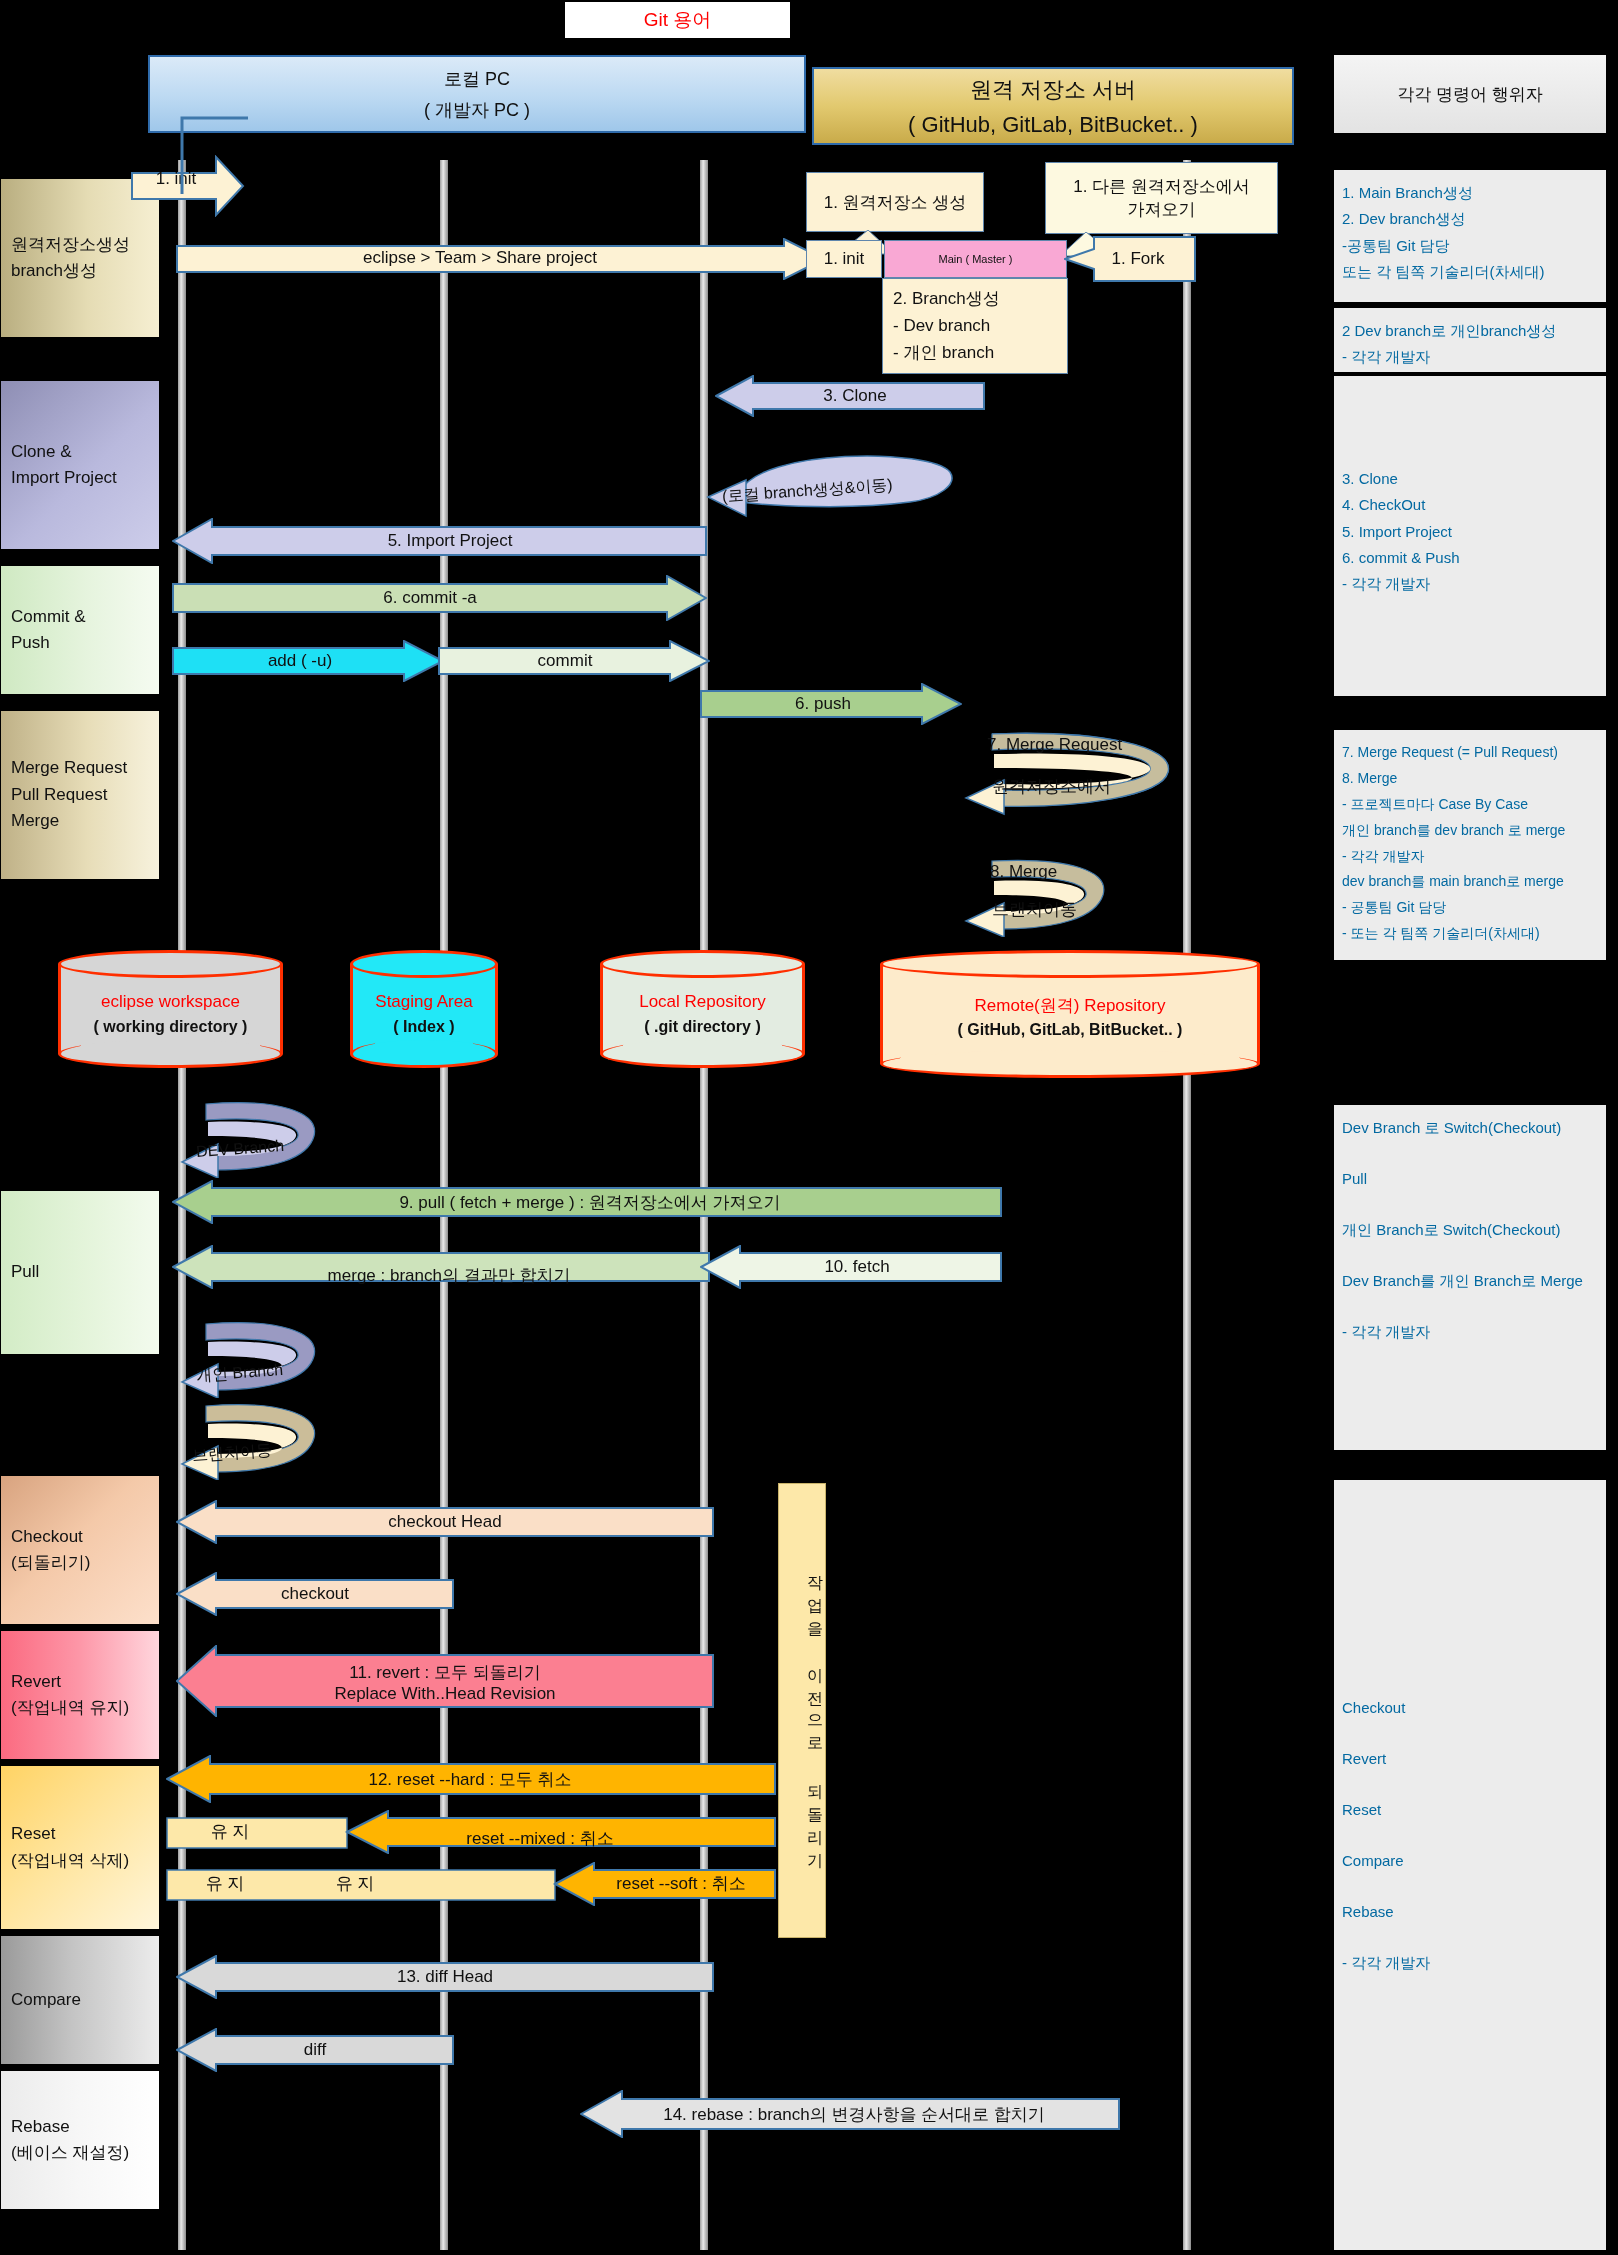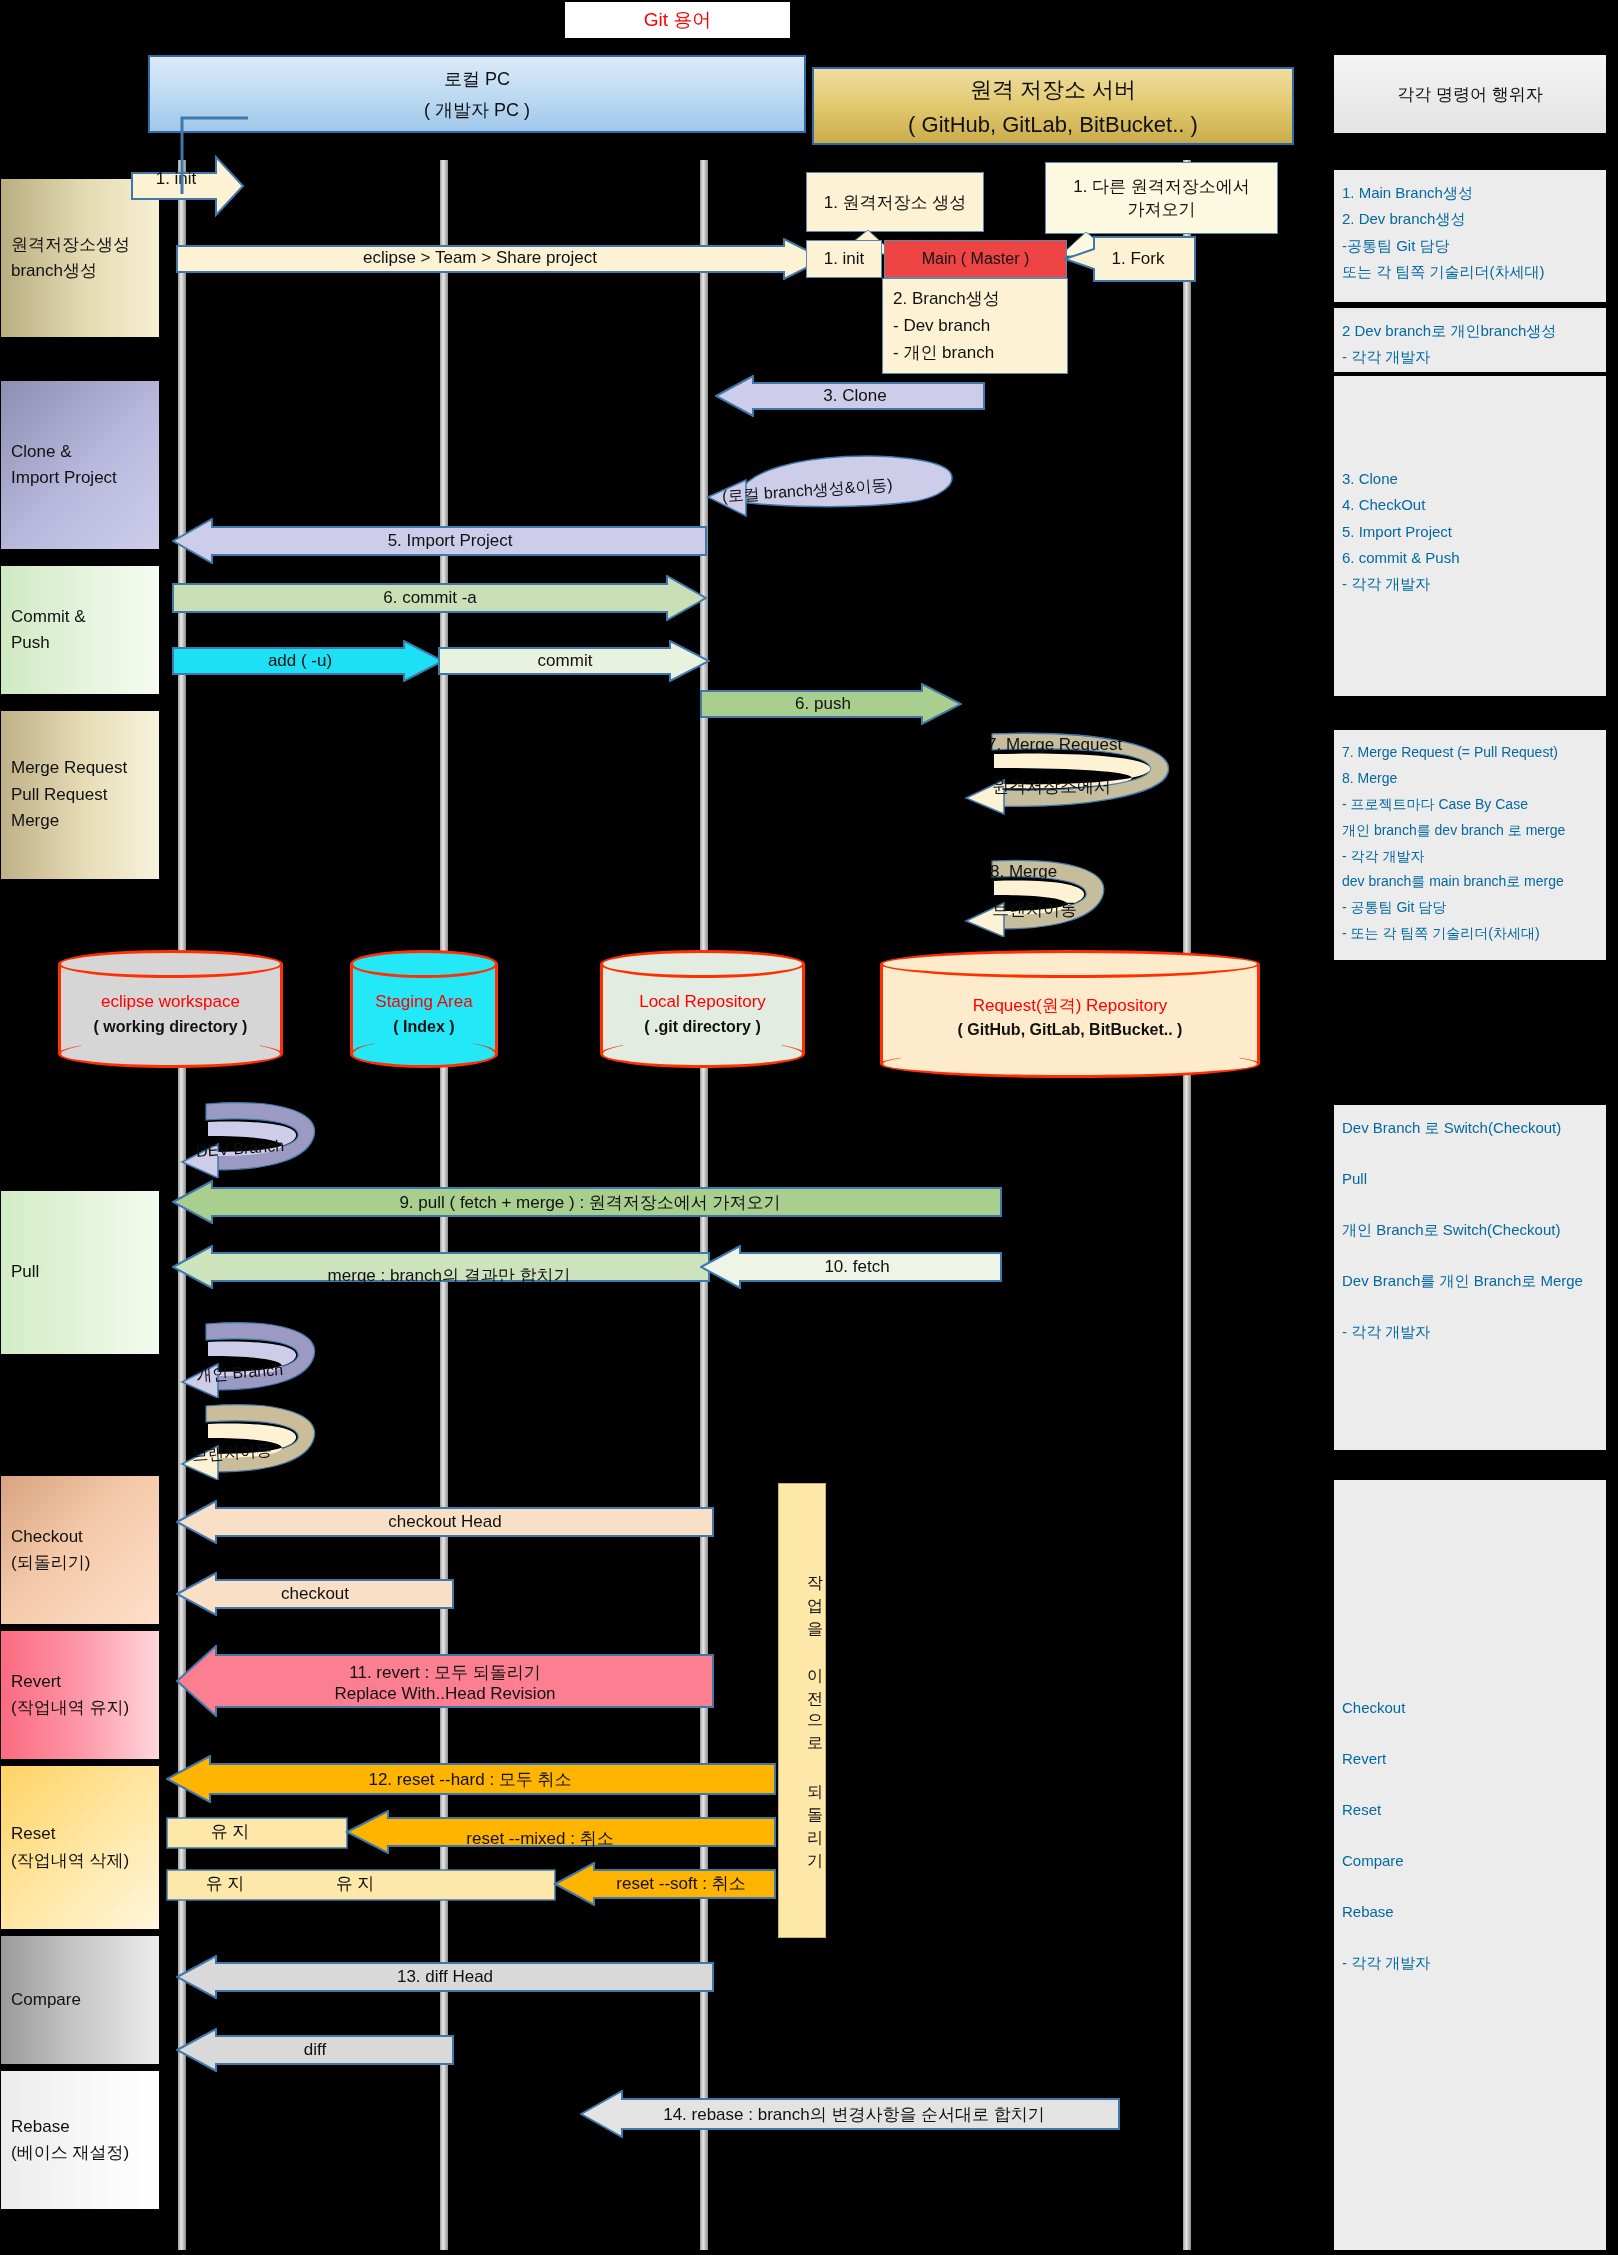--- a/index.html
+++ b/index.html
@@ -170,21 +170,21 @@
 <div class="abs ctr note note-pale" style="left:1045px;top:162px;width:233px;height:72px;flex-direction:column;">
   <div>1. 다른 원격저장소에서</div>
   <div>가져오기</div>
 </div>
 <svg class="abs" style="left:1060px;top:232px;" width="60" height="26">
   <polygon points="56,24 26,0 0,24" fill="#fdf9e0" stroke="#5f86ad" stroke-width="1"></polygon>
 </svg>
 
 <div class="abs ctr note note-cream" style="left:806px;top:240px;width:76px;height:38px;font-size:17px;">1. init</div>
 
-<div class="abs ctr note" style="left:884px;top:240px;width:183px;height:38px;background:#ef4444;font-size:16px;">Main ( Master )</div>
+<div class="abs ctr note" style="left:884px;top:240px;width:183px;height:38px;background:#f9a8d4;font-size:11px;">Main ( Master )</div>
 
 <svg class="abs" style="left:1064px;top:236px;" width="132" height="46">
   <polygon points="30,1 131,1 131,45 30,45 30,33 1,23 30,13" fill="#fdf2d4" stroke="#3f78ab" stroke-width="2"></polygon>
 </svg>
 <div class="abs ctr" style="left:1090px;top:246px;width:96px;height:26px;font-size:17px;">1. Fork</div>
 
 <div class="abs note note-cream" style="left:882px;top:278px;width:186px;height:96px;padding:6px 10px;line-height:1.6;">
   <div>2. Branch생성</div>
   <div>- Dev branch</div>
   <div>- 개인 branch</div>
@@ -271,21 +271,21 @@
     <div>Local Repository</div>
     <div class="sub">( .git directory )</div>
   </div>
 </div>
 
 <div class="abs cyl" style="left:880px;top:950px;width:380px;height:128px;">
   <div class="body" style="background:#fdebcb;"></div>
   <div class="bot" style="background:#fdebcb;"></div>
   <div class="top" style="background:#fdebcb;"></div>
   <div class="lbl">
-    <div>Request(원격) Repository</div>
+    <div>Remote(원격) Repository</div>
     <div class="sub">( GitHub, GitLab, BitBucket.. )</div>
   </div>
 </div>
 
 <svg class="abs" style="left:178px;top:1098px;" width="150" height="80">
   <path d="M 28 6 C 100 0, 142 14, 136 38 C 130 60, 96 72, 36 72 L 36 56 C 84 56, 118 48, 120 38 C 122 26, 90 18, 28 22 Z" fill="#9a9ac2" stroke="#3f78ab" stroke-width="1.2"></path>
   <polygon points="4,64 40,46 40,80" fill="#cdcdea" stroke="#3f78ab" stroke-width="1.5"></polygon>
   <path d="M 36 54 C 88 54, 116 48, 118 38 C 120 28, 90 22, 30 24 L 30 38 C 80 38, 104 42, 104 48 C 104 54, 76 58, 36 58 Z" fill="#cdcdea" stroke="none"></path>
 </svg>
 <div class="abs" style="left:196px;top:1140px;font-size:16px;transform:rotate(-4deg);">DEV Branch</div>

